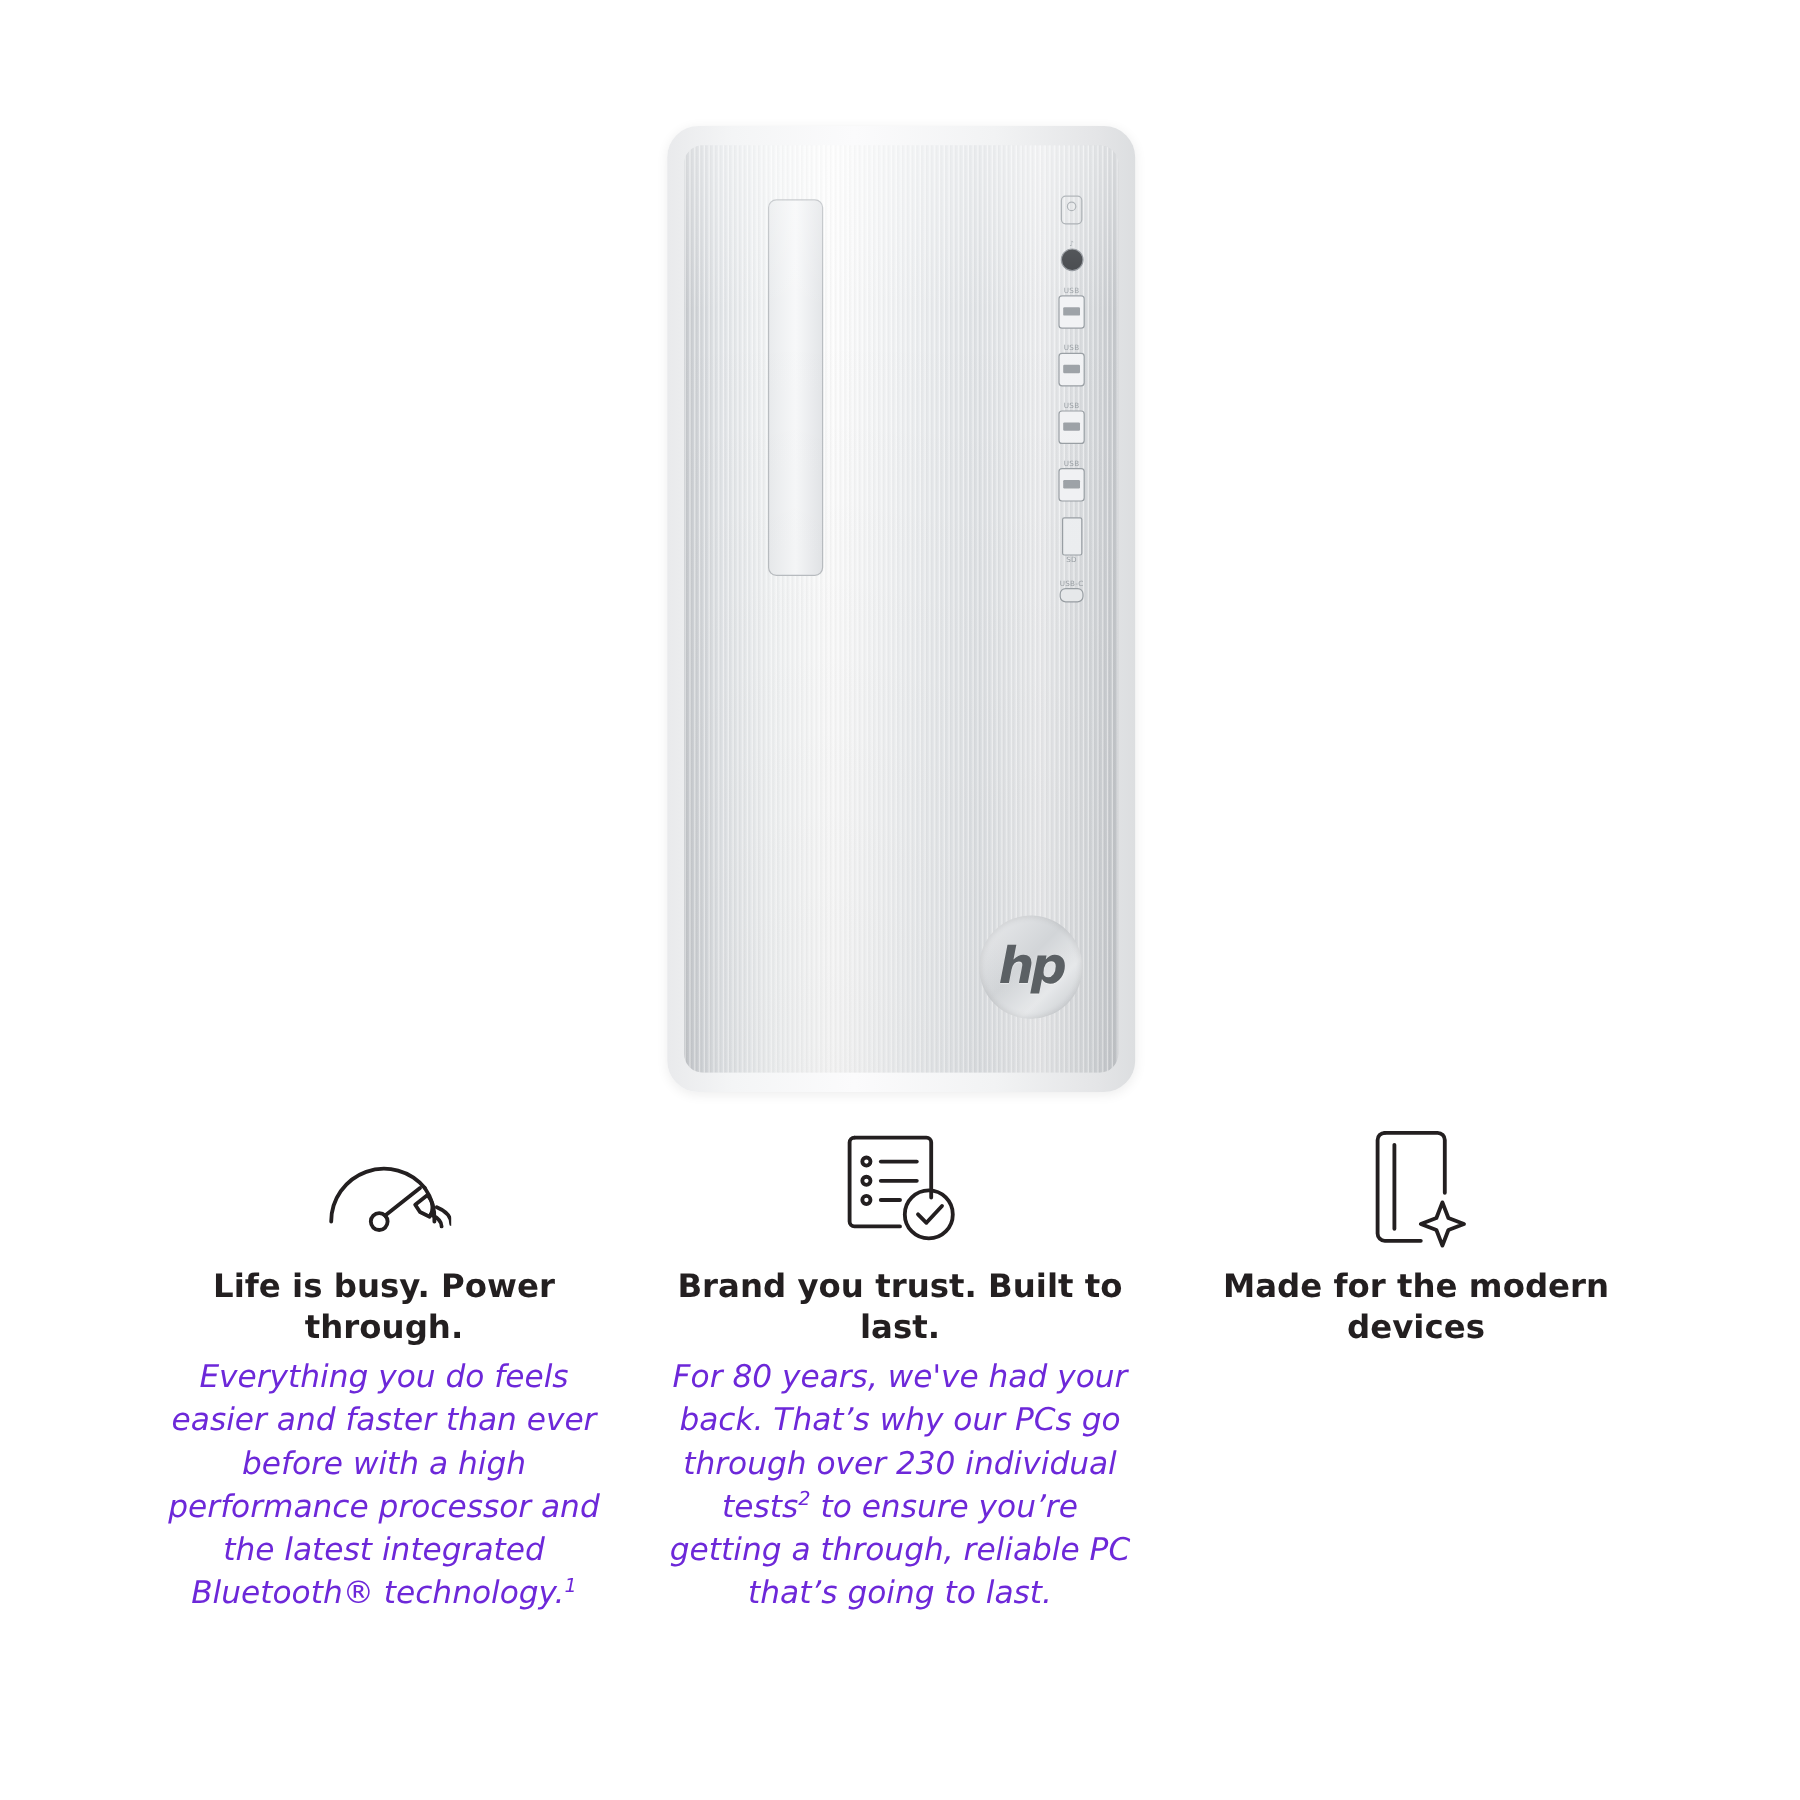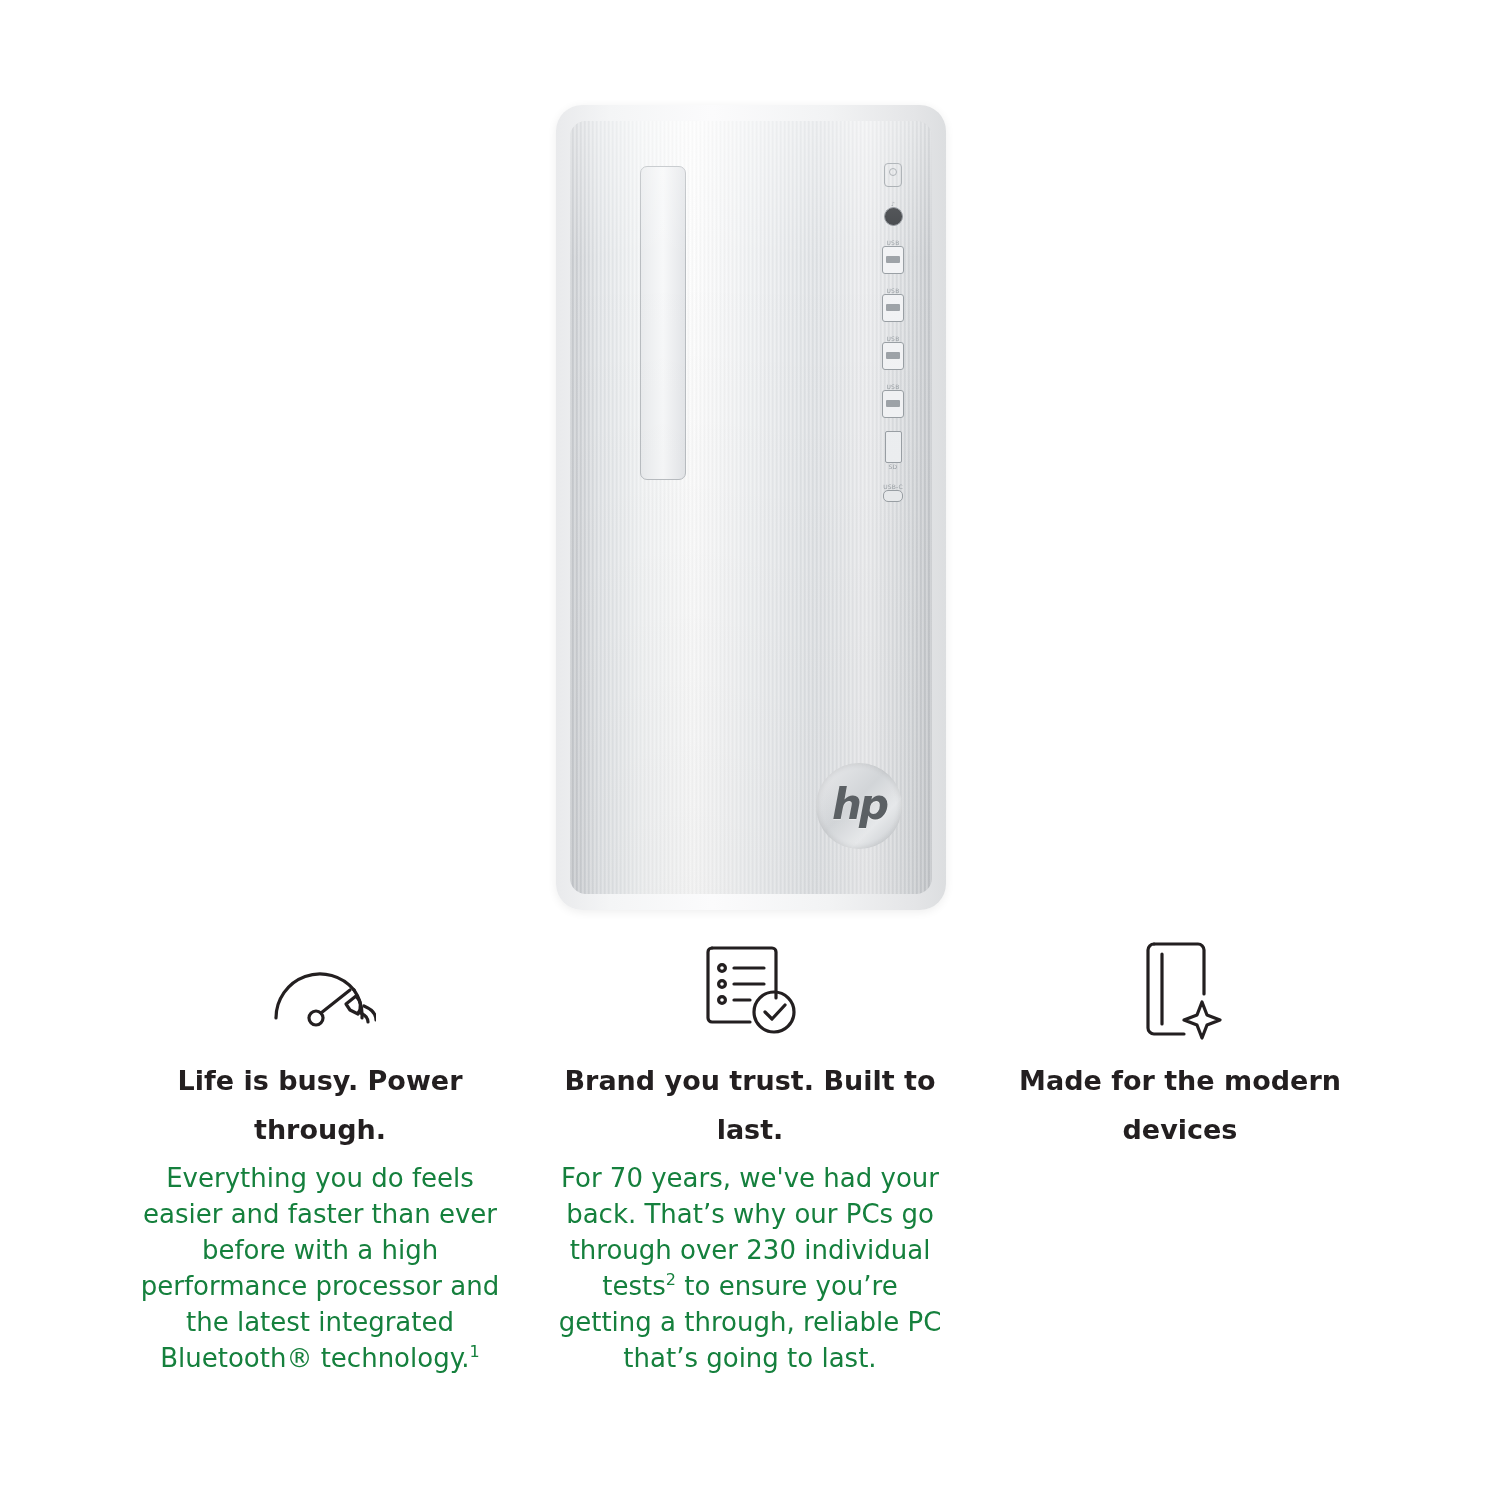--- a/index.html
+++ b/index.html
@@ -196,26 +196,27 @@
     display: flex;
     align-items: center;
     justify-content: center;
   }
   .feature-title {
     font-size: 27px;
     font-weight: bold;
     color: #231f20;
     margin-top: 6px;
     margin-bottom: 6px;
-    line-height: 49px;
+    line-height: 34px;
   }
   .feature-body {
     font-size: 26px;
     line-height: 36px;
-    color: #15803d;
+    color: #6d28d9;
+    font-style: italic;
   }
   .feature-body sup {
     font-size: 16px;
     vertical-align: super;
     line-height: 0;
   }
 </style>
 </head>
 <body>
 
@@ -284,21 +285,21 @@
         <circle cx="24" cy="44" r="3.4"></circle>
         <circle cx="24" cy="60" r="3.4"></circle>
         <path d="M36 28 h30"></path>
         <path d="M36 44 h30"></path>
         <path d="M36 60 h16"></path>
         <circle cx="76" cy="72" r="20"></circle>
         <path d="M67 72 l7 7 l13 -14"></path>
       </svg>
     </div>
     <div class="feature-title">Brand you trust. Built to last.</div>
-    <div class="feature-body"><span>For 70 years, we've had your back. That’s why our PCs go through over 230 individual tests</span><sup>2</sup><span> to ensure you’re getting a through, reliable PC that’s going to last.</span></div>
+    <div class="feature-body"><span>For 80 years, we've had your back. That’s why our PCs go through over 230 individual tests</span><sup>2</sup><span> to ensure you’re getting a through, reliable PC that’s going to last.</span></div>
   </div>
 
   <div class="feature">
     <div class="feature-icon">
       <svg width="96" height="104" viewBox="0 0 96 104" fill="none" stroke="#231f20" stroke-width="3.2" stroke-linecap="round" stroke-linejoin="round">
         <path d="M22 6 h44 a6 6 0 0 1 6 6 v44"></path>
         <path d="M22 6 a6 6 0 0 0 -6 6 v78 a6 6 0 0 0 6 6 h30"></path>
         <path d="M30 16 v70"></path>
         <path d="M70 64 l5 13 l13 5 l-13 5 l-5 13 l-5 -13 l-13 -5 l13 -5 z"></path>
       </svg>

